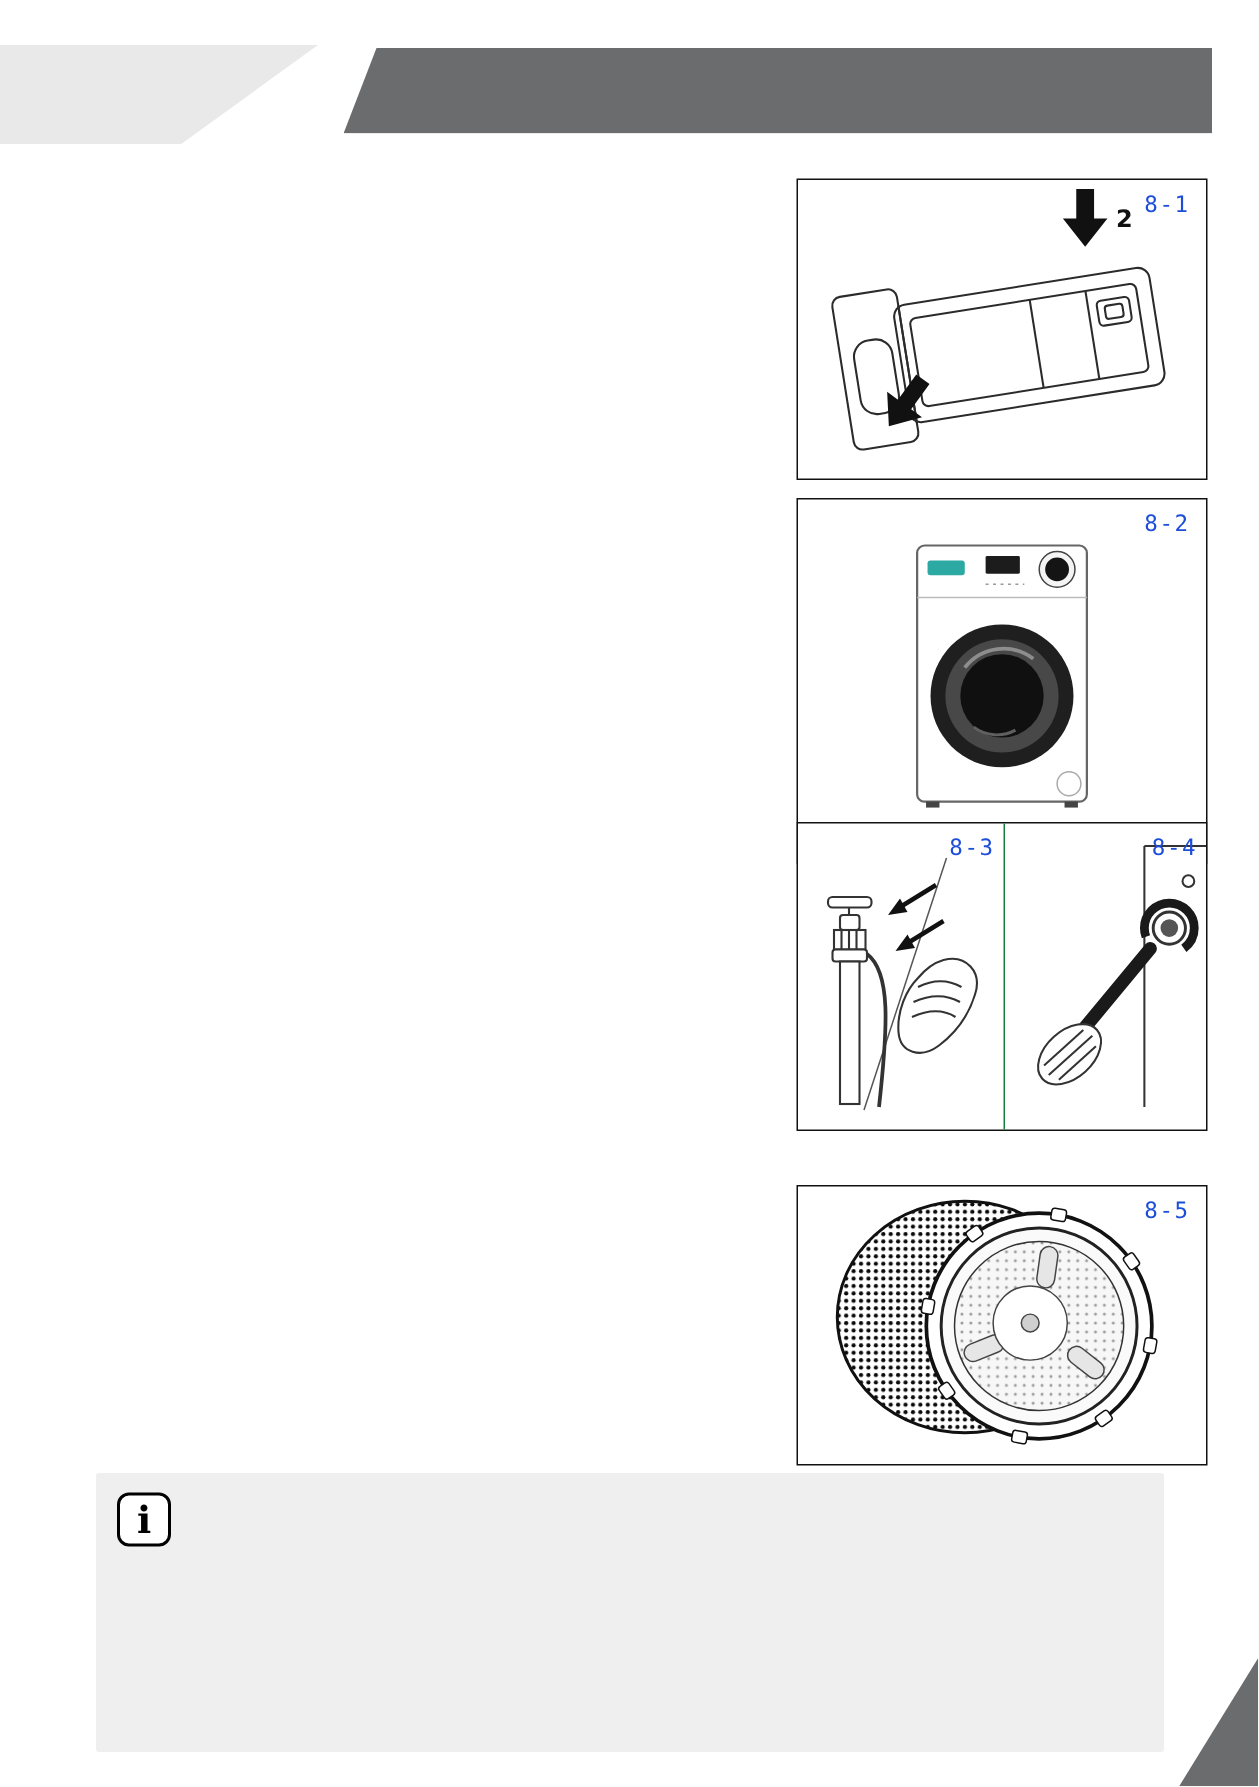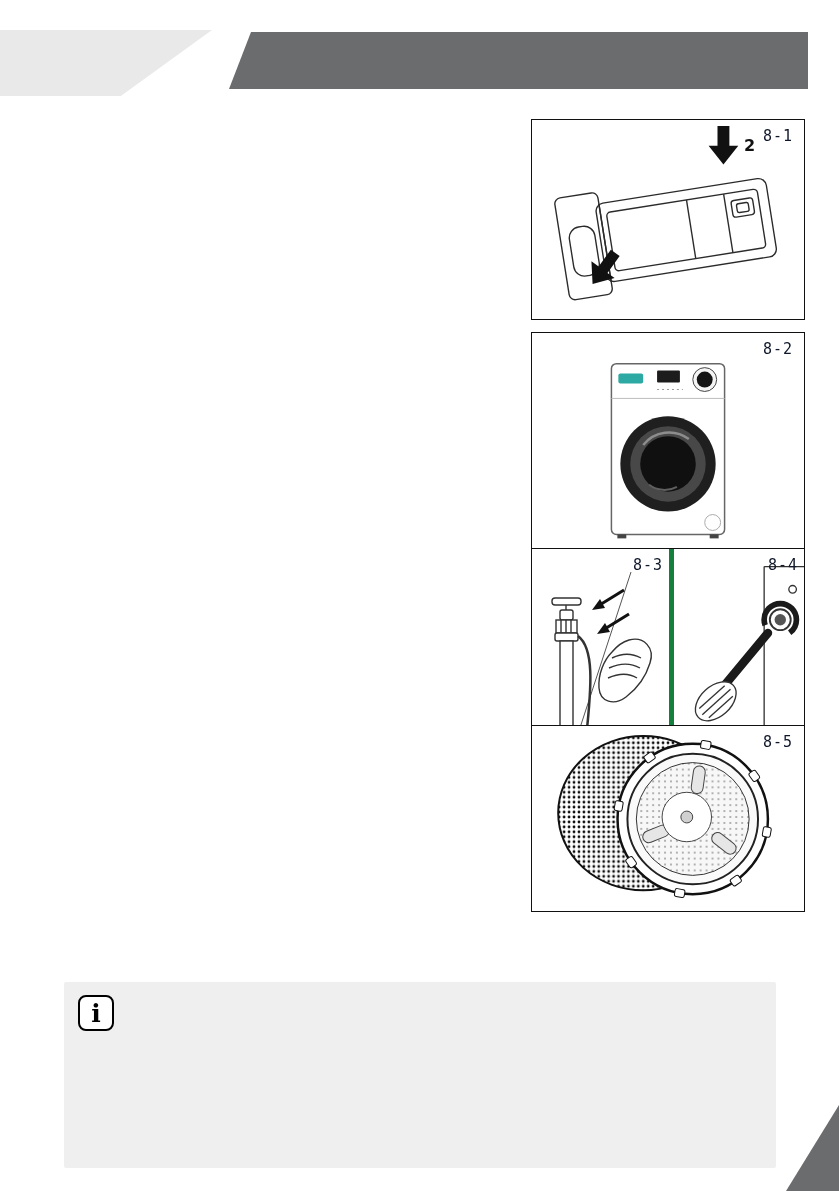--- a/index.html
+++ b/index.html
@@ -32,36 +32,36 @@
 
   
   .figbox {
     position: absolute;
     border: 1px solid #111;
     background: #fff;
   }
   #b1 { left: 531px; top: 119px; width: 274px; height: 201px; }
   #b2 { left: 531px; top: 332px; width: 274px; height: 244px; }
   #b3 { left: 531px; top: 548px; width: 274px; height: 206px; }
-  #b4 { left: 531px; top: 725px; width: 274px; height: 187px; }
+  #b4 { left: 531px; top: 790px; width: 274px; height: 187px; }
 
   .figbox svg { position: absolute; inset: 0; width: 100%; height: 100%; display: block; }
 
   .figlabel {
     position: absolute;
     top: 7px; right: 11px;
     font-family: "DejaVu Sans Mono", "Liberation Mono", monospace;
     font-size: 15px;
     letter-spacing: 1px;
-    color: #0f172a;
+    color: #1d4ed8;
     background: transparent;
   }
   .panel { position: absolute; top: 0; bottom: 0; }
   .panel-left  { left: 0; width: 137px; }
-  .panel-right { left: 137px; right: 0; border-left: 5px solid #15803d; }
+  .panel-right { left: 137px; right: 0; border-left: 1px solid #15803d; }
   .panel .figlabel { right: 6px; }
 
   .callout {
     position: absolute;
     left: 212px; top: 16px;
     font-weight: bold;
     font-size: 16px;
     color: #111;
   }
 

